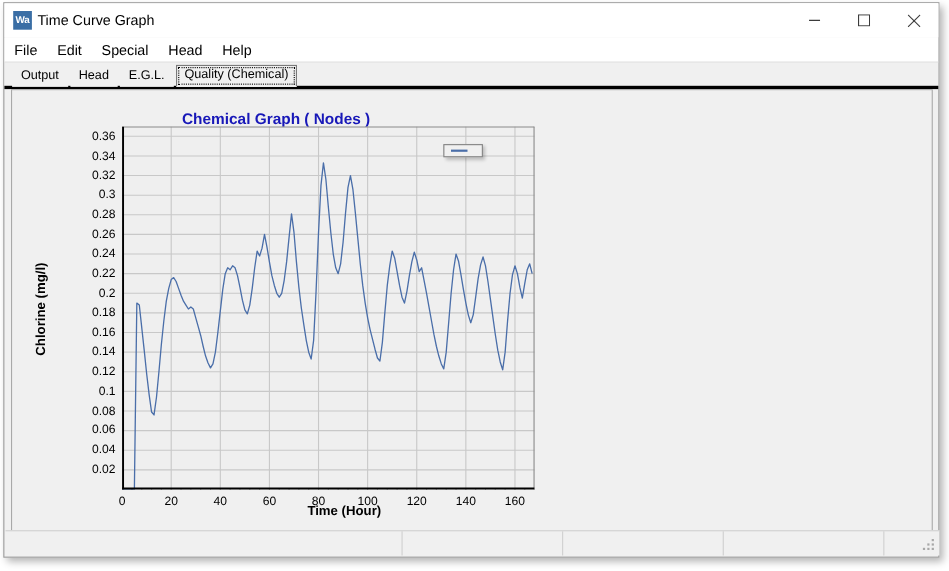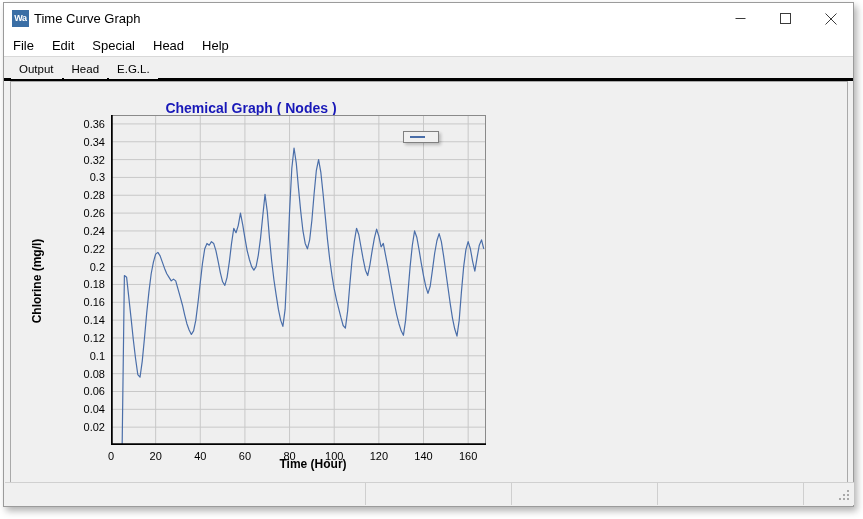--- a/index.html
+++ b/index.html
@@ -281,20 +281,21 @@
       <div class="menu-item">Edit</div>
       <div class="menu-item">Special</div>
       <div class="menu-item">Head</div>
       <div class="menu-item">Help</div>
     </div>
 
   <div id="tab-strip">
       <div class="tab">Output</div>
       <div class="tab">Head</div>
       <div class="tab">E.G.L.</div>
+      <div class="tab active">Quality (Chemical)</div>
     </div>
 
   <div id="client-area">
 
     <div id="chart-title" style="color: rgb(24, 24, 184);">Chemical Graph ( Nodes )</div>
 
     <div id="y-axis-title">Chlorine (mg/l)</div>
     <div id="x-axis-title">Time (Hour)</div>
 
     <div id="plot-wrap">

